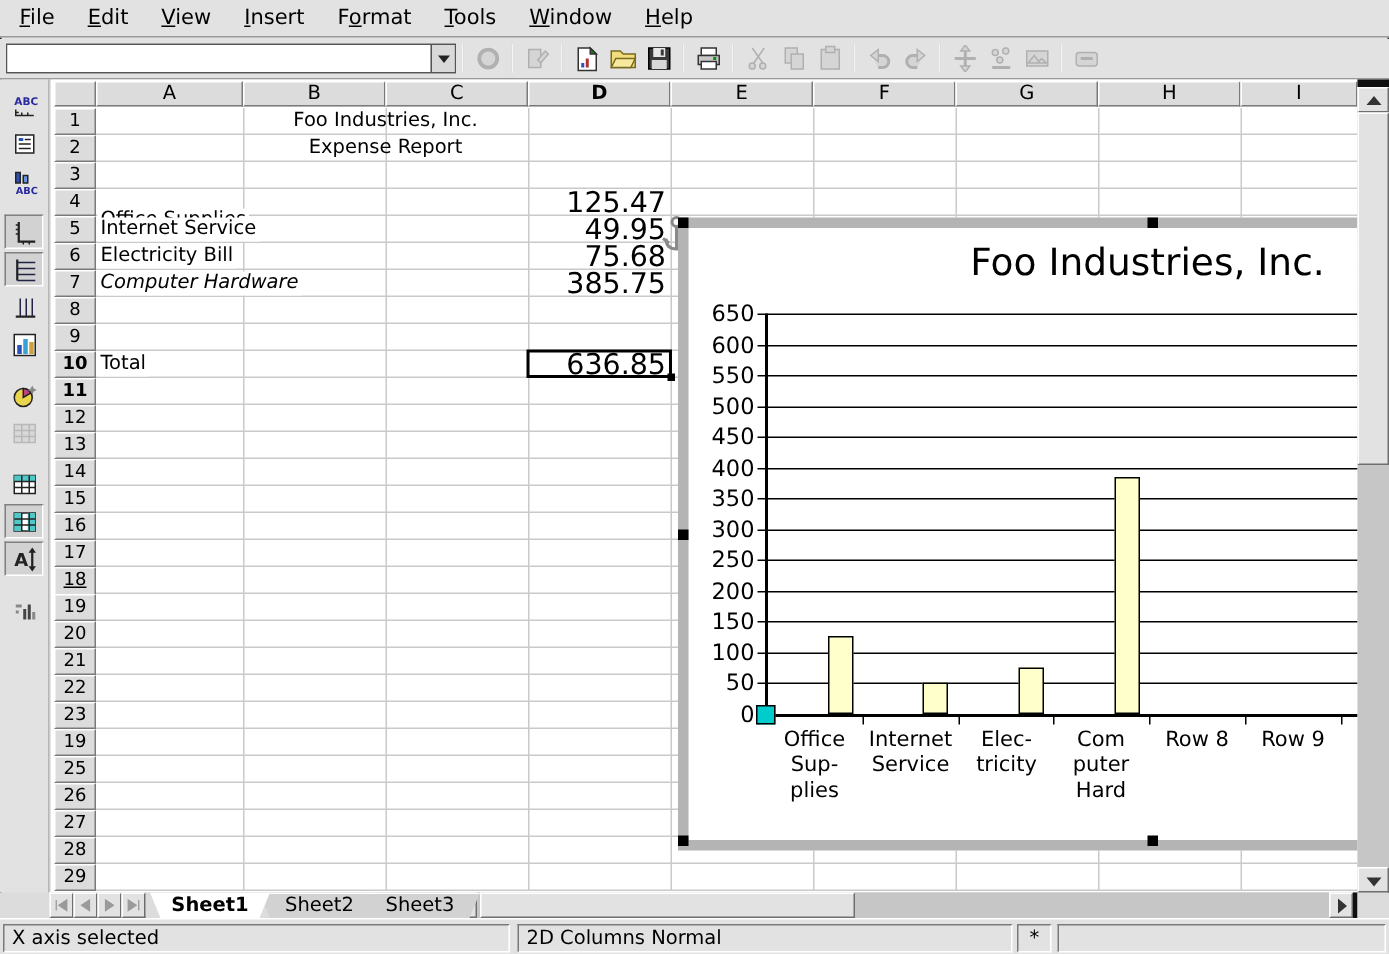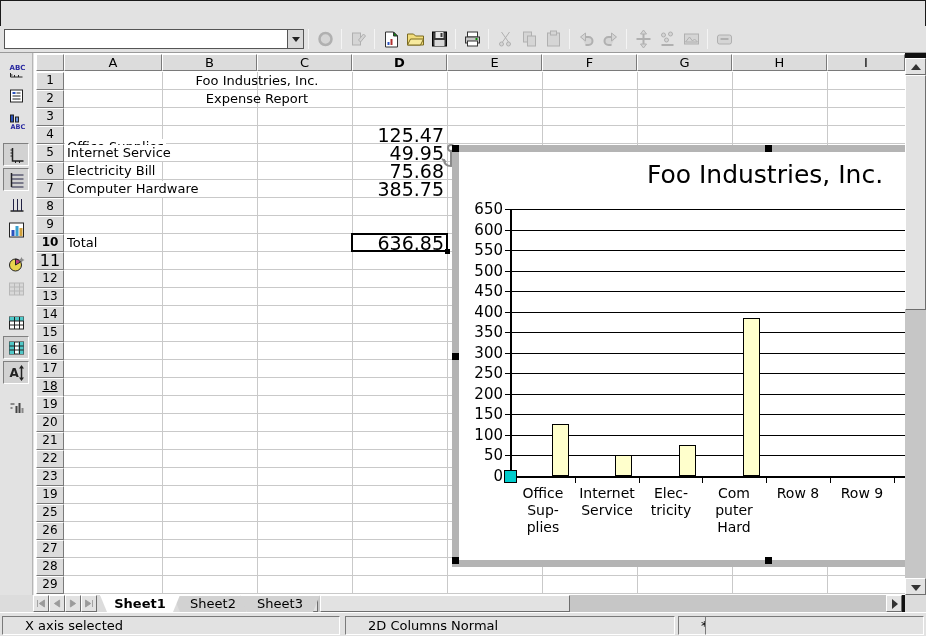--- a/index.html
+++ b/index.html
@@ -82,27 +82,37 @@
   #hsb-left { position:absolute; left:303px; top:0; width:15px; height:17px; }
   #hsb-track { position:absolute; left:318px; top:0; width:587px; height:17px; background:#c6c6c6; }
   #hsb-thumb { position:absolute; left:2px; top:0; width:250px; height:17px; }
   #hsb-right { position:absolute; left:568px; top:0; width:16px; height:17px; }
   #hsb-split { position:absolute; left:584px; top:0; width:3px; height:17px; background:#111; }
   #sb-corner { position:absolute; left:905px; top:595px; width:21px; height:17px; background:#dcdcdc; }
 
   
   #status-bar { position:absolute; left:0; top:612px; width:926px; height:24px; background:#e2e2e2; border-top:1px solid #fff; }
   .status-panel { position:absolute; top:3px; height:19px; border:1px solid; border-color:#7a7a7a #ffffff #ffffff #7a7a7a;
-                  font-size:13px; line-height:17px; padding:0 22px; background:#e2e2e2; }
+                  font-size:13px; line-height:17px; padding:0 5px; background:#e2e2e2; }
 </style>
 </head>
 <body>
 
 <div id="window">
 
+  <div id="menu-bar">
+      <div class="menu-item"><u>F</u>ile</div>
+      <div class="menu-item"><u>E</u>dit</div>
+      <div class="menu-item"><u>V</u>iew</div>
+      <div class="menu-item"><u>I</u>nsert</div>
+      <div class="menu-item">F<u>o</u>rmat</div>
+      <div class="menu-item"><u>T</u>ools</div>
+      <div class="menu-item"><u>W</u>indow</div>
+      <div class="menu-item"><u>H</u>elp</div>
+    </div>
 
   <div id="toolbar">
     <div id="name-box-wrap">
       <input id="name-box" value="" style="">
       <div id="name-box-drop"></div>
     </div>
     <div id="tb-icons" style="display:flex; align-items:center;">
         <div class="tb-sep"></div>
         <div class="tb-group">
           <div class="tb-btn disabled">
@@ -338,21 +348,21 @@
       <div class="rowhdr" style="left: 2px; top: 19px; width: 28px; height: 18px; font-size: 12px; line-height: 15px;">1</div>
       <div class="rowhdr" style="left: 2px; top: 37px; width: 28px; height: 18px; font-size: 12px; line-height: 15px;">2</div>
       <div class="rowhdr" style="left: 2px; top: 55px; width: 28px; height: 18px; font-size: 12px; line-height: 15px;">3</div>
       <div class="rowhdr" style="left: 2px; top: 73px; width: 28px; height: 18px; font-size: 12px; line-height: 15px;">4</div>
       <div class="rowhdr" style="left: 2px; top: 91px; width: 28px; height: 18px; font-size: 12px; line-height: 15px;">5</div>
       <div class="rowhdr" style="left: 2px; top: 109px; width: 28px; height: 18px; font-size: 12px; line-height: 15px;">6</div>
       <div class="rowhdr" style="left: 2px; top: 127px; width: 28px; height: 18px; font-size: 12px; line-height: 15px;">7</div>
       <div class="rowhdr" style="left: 2px; top: 145px; width: 28px; height: 18px; font-size: 12px; line-height: 15px;">8</div>
       <div class="rowhdr" style="left: 2px; top: 163px; width: 28px; height: 18px; font-size: 12px; line-height: 15px;">9</div>
       <div class="rowhdr" style="left: 2px; top: 181px; width: 28px; height: 18px; font-size: 12px; line-height: 15px; font-weight: bold;">10</div>
-      <div class="rowhdr" style="left: 2px; top: 199px; width: 28px; height: 18px; font-size: 16px; line-height: 15px;">11</div>
+      <div class="rowhdr" style="left: 2px; top: 199px; width: 28px; height: 18px; font-size: 12px; line-height: 15px; font-weight: bold;">11</div>
       <div class="rowhdr" style="left: 2px; top: 217px; width: 28px; height: 18px; font-size: 12px; line-height: 15px;">12</div>
       <div class="rowhdr" style="left: 2px; top: 235px; width: 28px; height: 18px; font-size: 12px; line-height: 15px;">13</div>
       <div class="rowhdr" style="left: 2px; top: 253px; width: 28px; height: 18px; font-size: 12px; line-height: 15px;">14</div>
       <div class="rowhdr" style="left: 2px; top: 271px; width: 28px; height: 18px; font-size: 12px; line-height: 15px;">15</div>
       <div class="rowhdr" style="left: 2px; top: 289px; width: 28px; height: 18px; font-size: 12px; line-height: 15px;">16</div>
       <div class="rowhdr" style="left: 2px; top: 307px; width: 28px; height: 18px; font-size: 12px; line-height: 15px;">17</div>
       <div class="rowhdr" style="left: 2px; top: 325px; width: 28px; height: 32px; font-size: 12px; line-height: 15px; text-decoration: underline;">18</div>
       <div class="rowhdr" style="left: 2px; top: 343px; width: 28px; height: 18px; font-size: 12px; line-height: 15px;">19</div>
       <div class="rowhdr" style="left: 2px; top: 361px; width: 28px; height: 18px; font-size: 12px; line-height: 15px;">20</div>
       <div class="rowhdr" style="left: 2px; top: 379px; width: 28px; height: 18px; font-size: 12px; line-height: 15px;">21</div>
@@ -402,21 +412,21 @@
       <div class="gridline" style="left: 30px; top: 522px; width: 841px; height: 1px;"></div>
       <div class="gridline" style="left: 30px; top: 540px; width: 841px; height: 1px;"></div>
       <div class="cell-title" style="left: 128px; top: 20px; width: 190px;">Foo Industries, Inc.</div>
       <div class="cell-title" style="left: 128px; top: 38px; width: 190px;">Expense Report</div>
       <div class="cell-label" style="left: 31px; top: 86px;">Office Supplies</div>
       <div class="cell-value" style="left: 318px; top: 74px; width: 92px;">125.47</div>
       <div class="cell-label" style="left: 31px; top: 92px;">Internet Service</div>
       <div class="cell-value" style="left: 318px; top: 92px; width: 92px;">49.95</div>
       <div class="cell-label" style="left: 31px; top: 110px;">Electricity Bill</div>
       <div class="cell-value" style="left: 318px; top: 110px; width: 92px;">75.68</div>
-      <div class="cell-label" style="left: 31px; top: 128px;">Computer Hardware</div>
+      <div class="cell-label" style="left: 31px; top: 128px; font-style: italic;">Computer Hardware</div>
       <div class="cell-value" style="left: 318px; top: 128px; width: 92px;">385.75</div>
       <div class="cell-label" style="left: 31px; top: 182px;">Total</div>
       <div class="cell-value" style="left: 318px; top: 182px; width: 92px;">636.85</div>
       <div id="cell-cursor" style="left: 317px; top: 180px; width: 97px; height: 19px;"></div>
       <div id="fill-handle" style="left: 411px; top: 196px;"></div>
       <div id="anchor-icon" style="left: 406px; top: 90px; width: 22px; height: 28px;"><svg width="22" height="28" viewBox="0 0 22 28">
           <circle cx="11" cy="5" r="3" fill="none" stroke="#8a8a8a" stroke-width="2"></circle>
           <path d="M11 8v14M4 16c0 5 3 7 7 7s7-2 7-7M2 16l4 3M20 16l-4 3" stroke="#8a8a8a" stroke-width="2" fill="none"></path>
         </svg></div>
       <div id="chart" style="left: 418px; top: 92px; width: 474px; height: 422px;">

